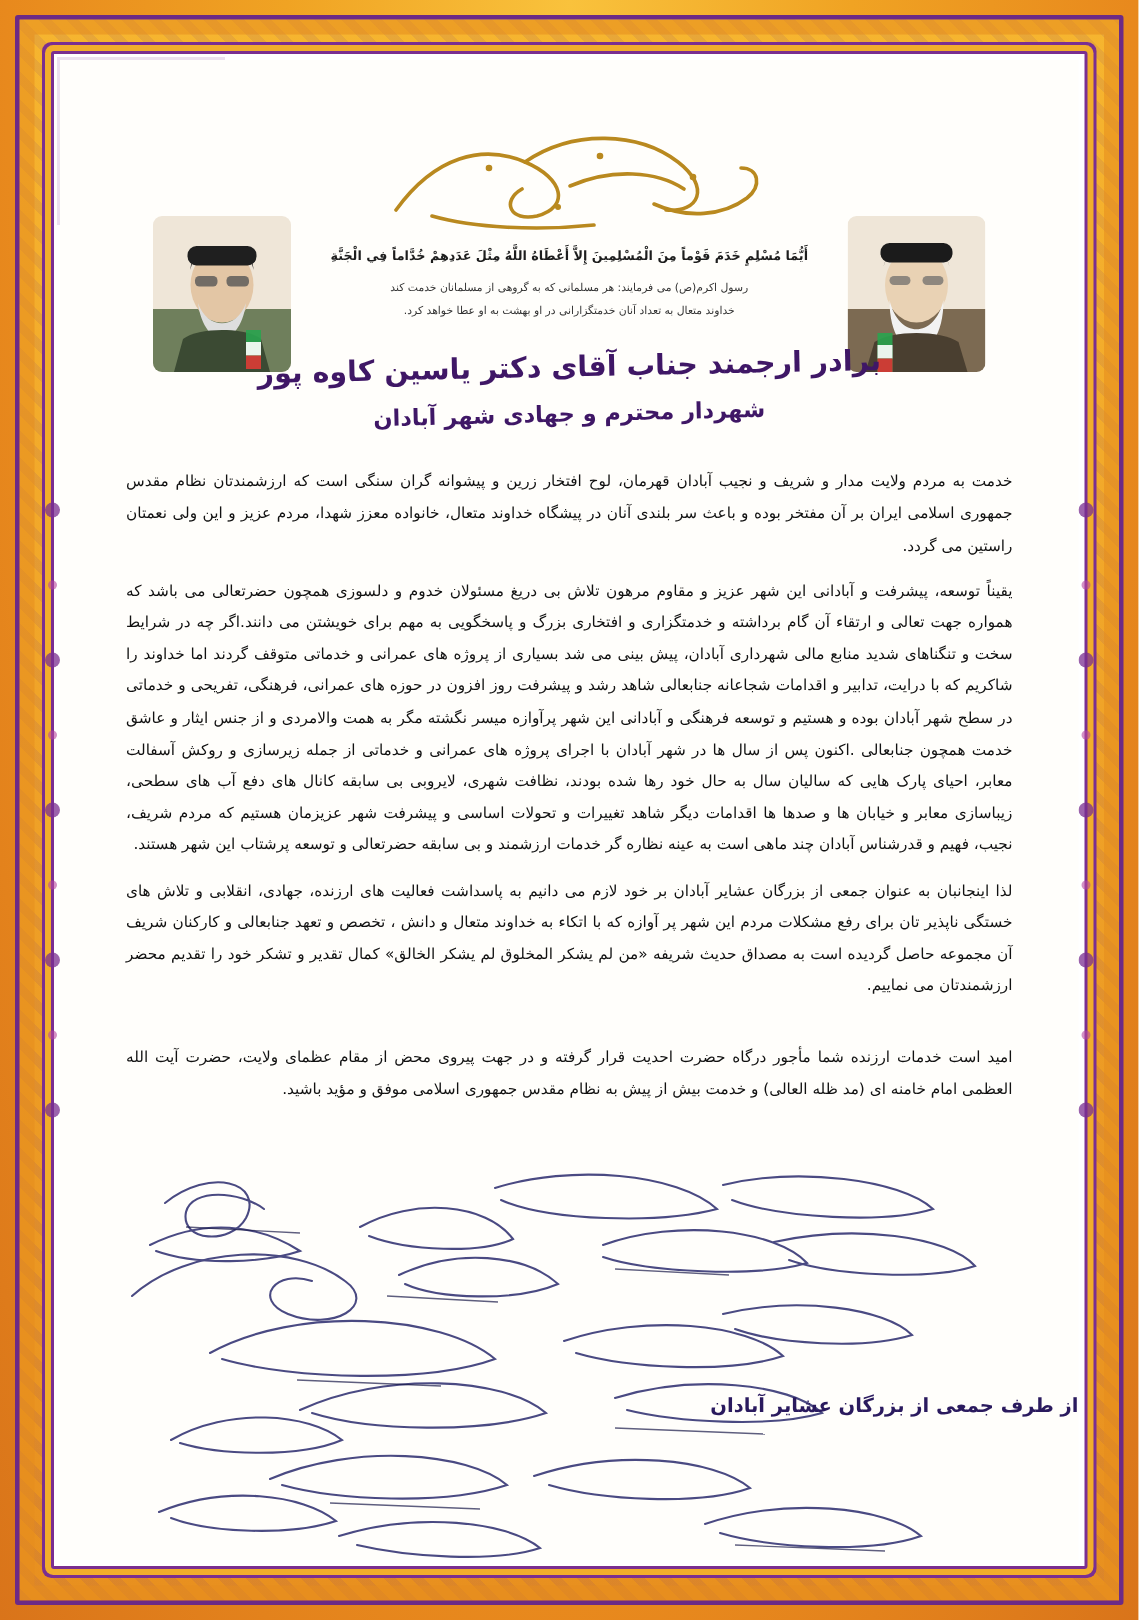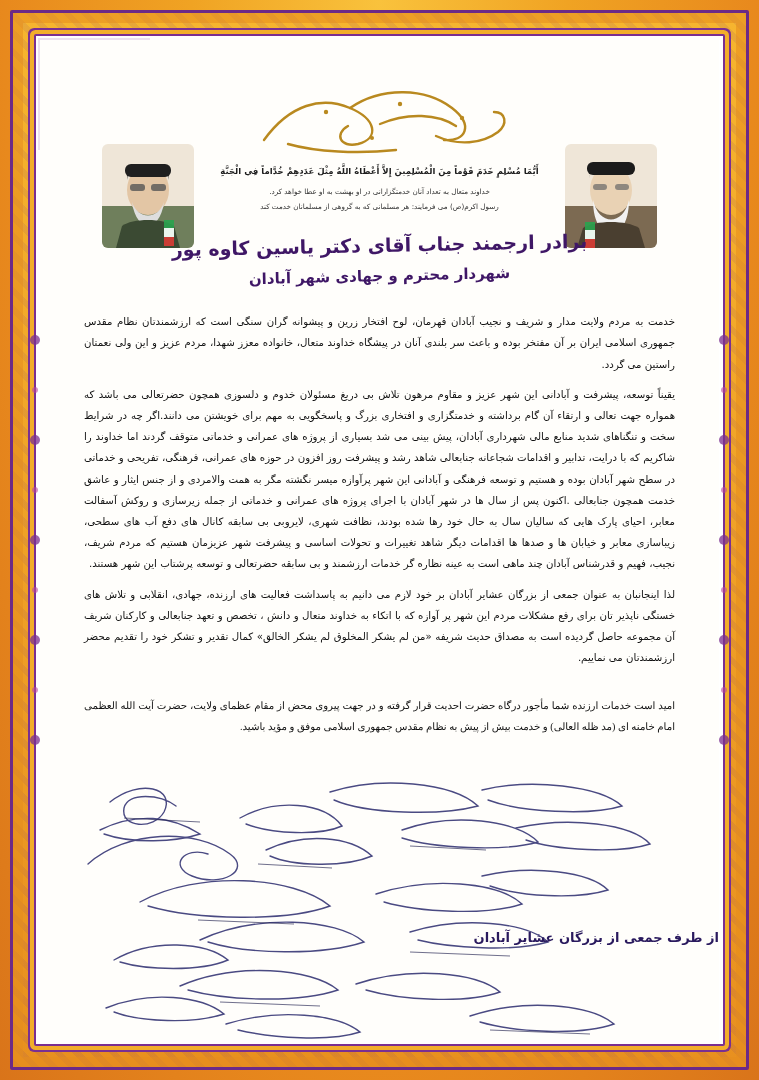--- a/index.html
+++ b/index.html
@@ -146,21 +146,20 @@
   .body-text p { margin: 0 0 9px 0; }
   .body-text p.last { margin-bottom: 0; }
 
   .closing {
     margin: 26px 44px 0 44px;
     text-align: justify;
     direction: rtl;
     color: #111;
     font-size: 10.2px;
     line-height: 2.08;
-    font-family: Liberation Serif, serif;
   }
 
   
   .sign-area {
     position: absolute;
     left: 0; right: 0;
     top: 742px;
     height: 300px;
   }
   .sign-label {
@@ -332,22 +331,22 @@
         <path d="M18 84 C 30 76, 62 76, 74 84 L 80 104 L 12 104 Z" fill="#4a3f30"></path>
         <rect x="20" y="78" width="10" height="26" fill="#2aa44f" opacity="0.9"></rect>
         <rect x="20" y="86" width="10" height="9" fill="#ffffff" opacity="0.9"></rect>
         <rect x="20" y="95" width="10" height="9" fill="#d33" opacity="0.9"></rect>
       </svg>
 
     </div>
 
     <div class="hadith-block">
       <div class="hadith-ar">أَيُّمَا مُسْلِمٍ خَدَمَ قَوْماً مِنَ الْمُسْلِمِينَ إِلاَّ أَعْطَاهُ اللَّهُ مِثْلَ عَدَدِهِمْ خُدَّاماً فِي الْجَنَّةِ</div>
+      <div class="hadith-fa">رسول اکرم(ص) می فرمایند: هر مسلمانی که به گروهی از مسلمانان خدمت کند</div>
       <div class="hadith-fa">خداوند متعال به تعداد آنان خدمتگزارانی در او بهشت به او عطا خواهد کرد.</div>
-      <div class="hadith-fa">رسول اکرم(ص) می فرمایند: هر مسلمانی که به گروهی از مسلمانان خدمت کند</div>
     </div>
 
     <div class="salutation">
       <div class="line1">برادر ارجمند جناب آقای دکتر یاسین کاوه پور</div>
       <div class="line2">شهردار محترم و جهادی شهر آبادان</div>
     </div>
 
     <div class="body-text">
       <p>خدمت به مردم ولایت مدار و شریف و نجیب آبادان قهرمان، لوح افتخار زرین و پیشوانه گران سنگی است که ارزشمندتان نظام مقدس جمهوری اسلامی ایران بر آن مفتخر بوده و باعث سر بلندی آنان در پیشگاه خداوند متعال، خانواده معزز شهدا، مردم عزیز و این ولی نعمتان راستین می گردد.</p>
       <p>یقیناً توسعه، پیشرفت و آبادانی این شهر عزیز و مقاوم مرهون تلاش بی دریغ مسئولان خدوم و دلسوزی همچون حضرتعالی می باشد که همواره جهت تعالی و ارتقاء آن گام برداشته و خدمتگزاری و افتخاری بزرگ و پاسخگویی به مهم برای خویشتن می دانند.اگر چه در شرایط سخت و تنگناهای شدید منابع مالی شهرداری آبادان، پیش بینی می شد بسیاری از پروژه های عمرانی و خدماتی متوقف گردند اما خداوند را شاکریم که با درایت، تدابیر و اقدامات شجاعانه جنابعالی شاهد رشد و پیشرفت روز افزون در حوزه های عمرانی، فرهنگی، تفریحی و خدماتی در سطح شهر آبادان بوده و هستیم و توسعه فرهنگی و آبادانی این شهر پرآوازه میسر نگشته مگر به همت والامردی و از جنس ایثار و عاشق خدمت همچون جنابعالی .اکنون پس از سال ها در شهر آبادان با اجرای پروژه های عمرانی و خدماتی از جمله زیرسازی و روکش آسفالت معابر، احیای پارک هایی که سالیان سال به حال خود رها شده بودند، نظافت شهری، لایروبی بی سابقه کانال های دفع آب های سطحی، زیباسازی معابر و خیابان ها و صدها ها اقدامات دیگر شاهد تغییرات و تحولات اساسی و پیشرفت شهر عزیزمان هستیم که مردم شریف، نجیب، فهیم و قدرشناس آبادان چند ماهی است به عینه نظاره گر خدمات ارزشمند و بی سابقه حضرتعالی و توسعه پرشتاب این شهر هستند.</p>

